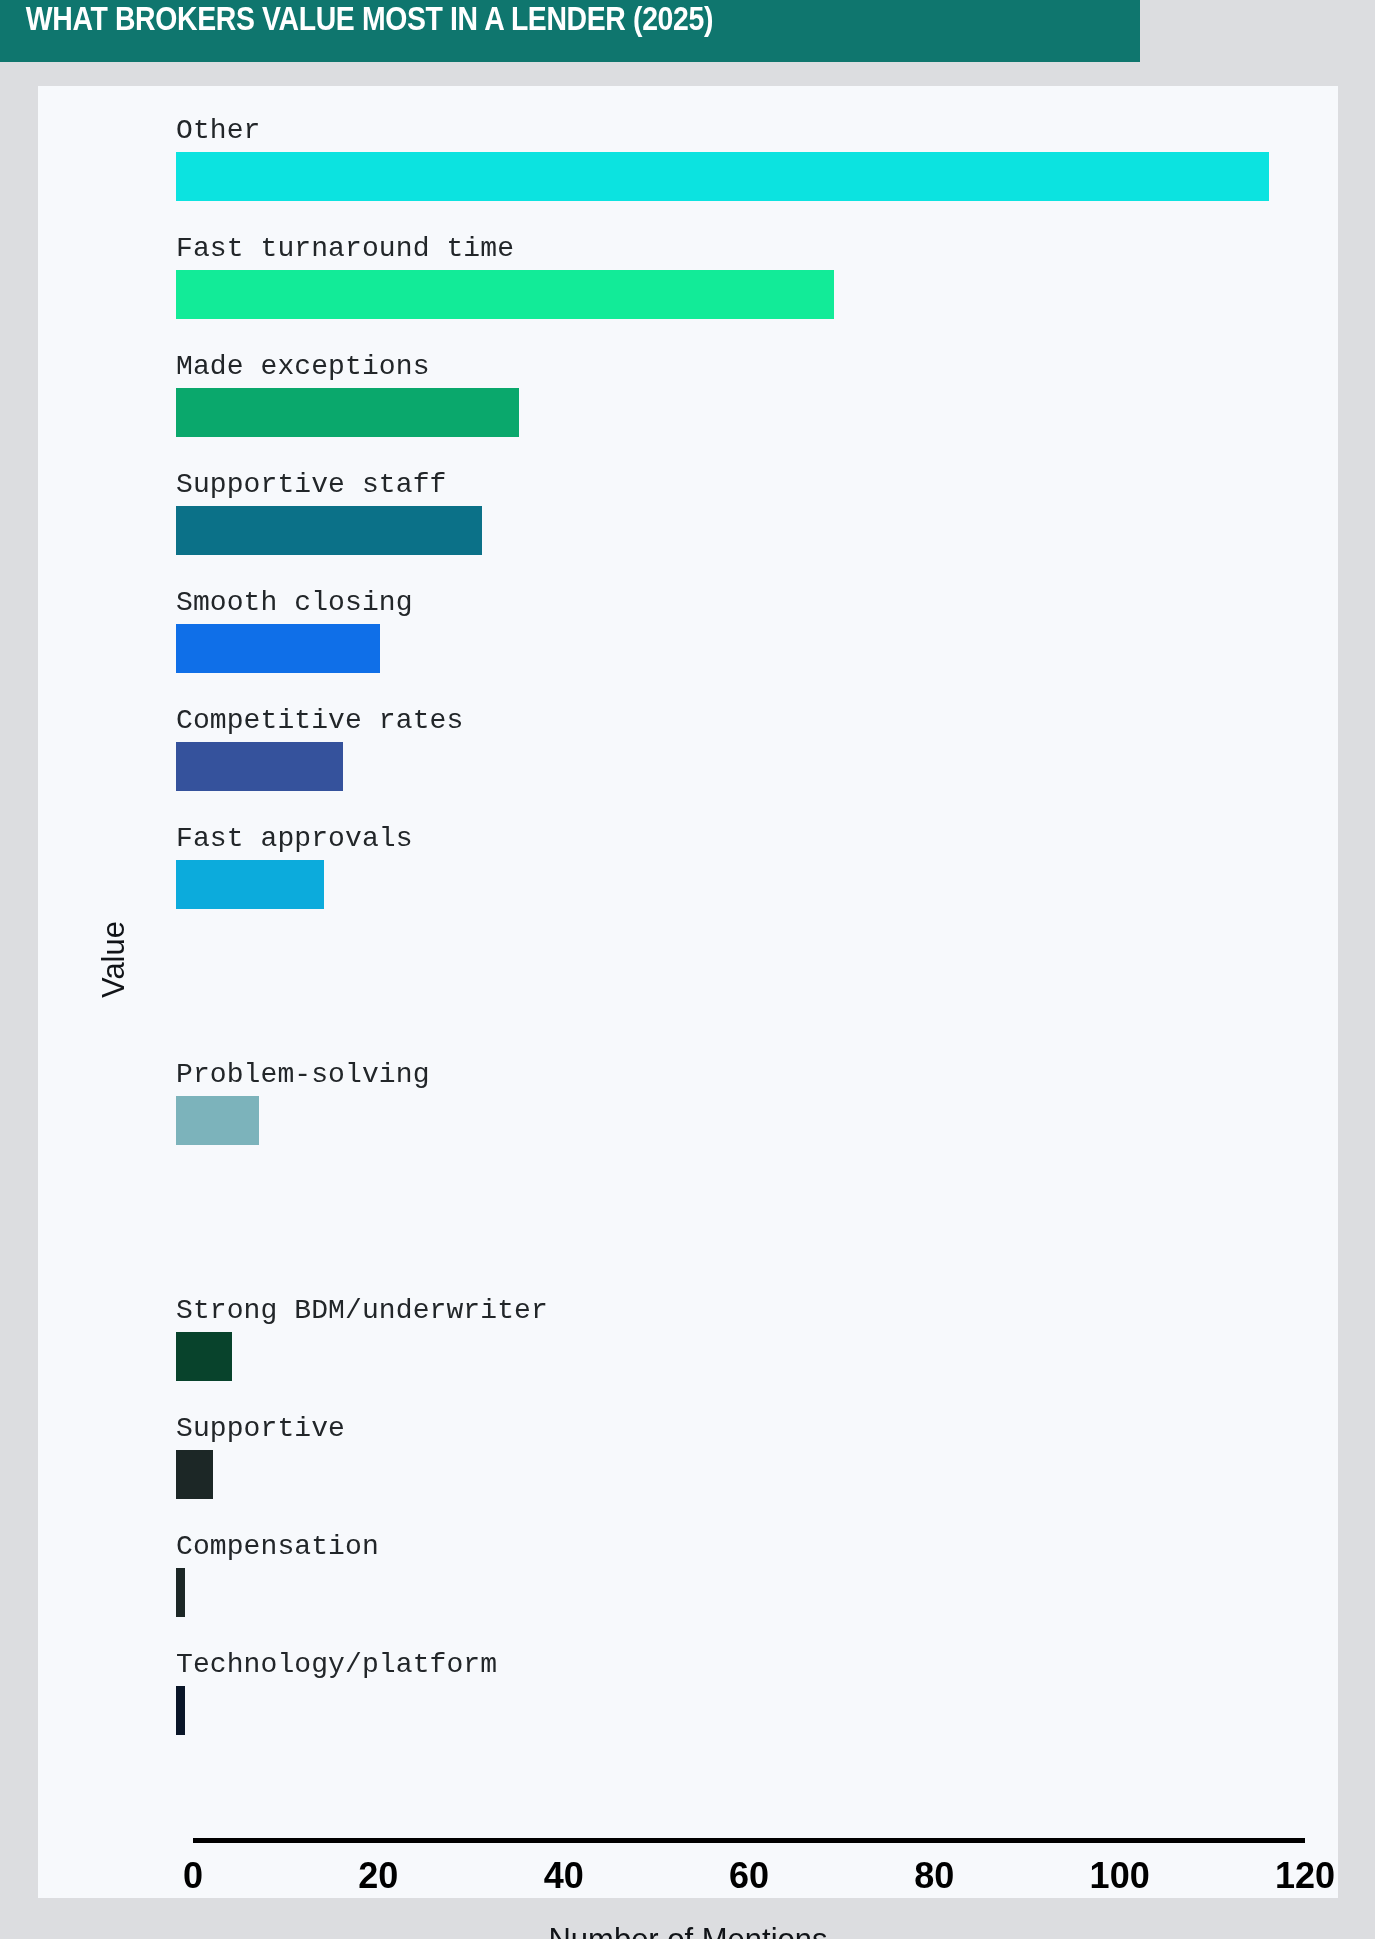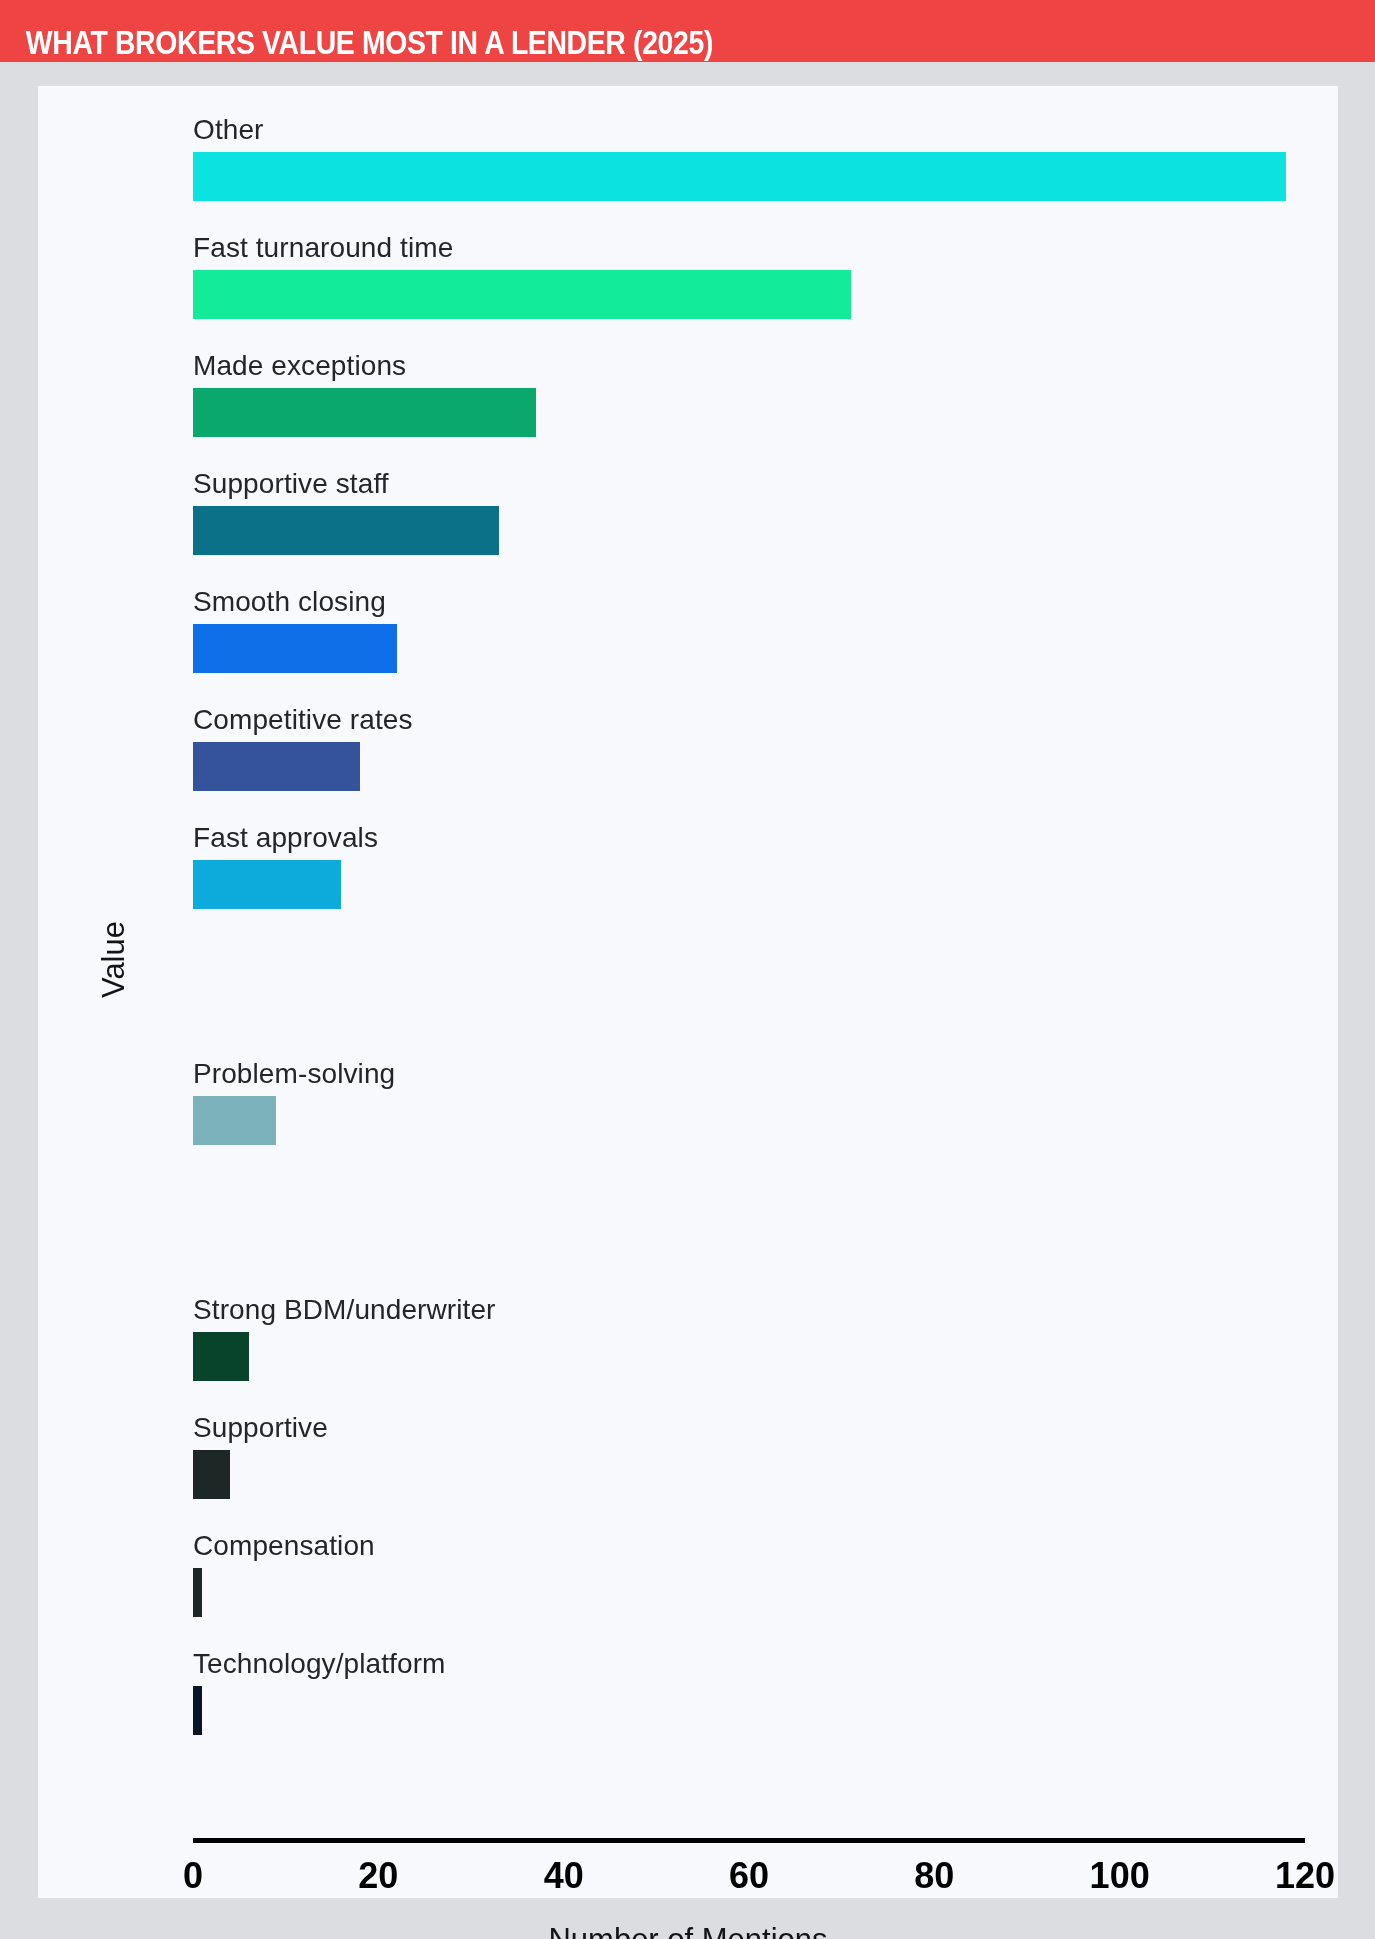--- a/index.html
+++ b/index.html
@@ -13,25 +13,25 @@
     background: #dcdde0;
     font-family: "Liberation Sans", sans-serif;
     overflow: hidden;
   }
 
   
   .header-bar {
     position: absolute;
     left: 0;
     top: 0;
-    width: 1375px;
+    width: 1140px;
     height: 62px;
-    background: #ef4444;
+    background: #0f766e;
     display: flex;
-    align-items: flex-end;
+    align-items: flex-start;
   }
   .header-title {
     color: #ffffff;
     font-family: "Liberation Sans Narrow", "Liberation Sans", sans-serif;
     font-weight: bold;
     font-size: 33px;
     letter-spacing: -0.4px;
     padding-left: 30px;
     transform: scaleX(0.86);
     transform-origin: left center;
@@ -44,24 +44,25 @@
     left: 38px;
     top: 86px;
     width: 1300px;
     height: 1812px;
     background: #f7f9fc;
   }
 
   
   .plot-area {
     position: absolute;
-    left: 155px;
+    left: 138px;
     top: 20px;
     width: 1112px;
     height: 1672px;
+    font-family: Liberation Mono, monospace;
   }
 
   .bar-group {
     position: absolute;
     left: 0;
     width: 100%;
   }
   .bar-label {
     position: absolute;
     left: 0;

